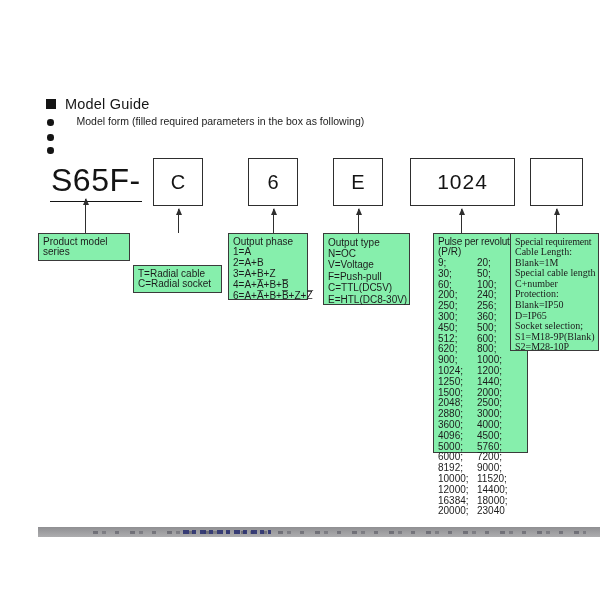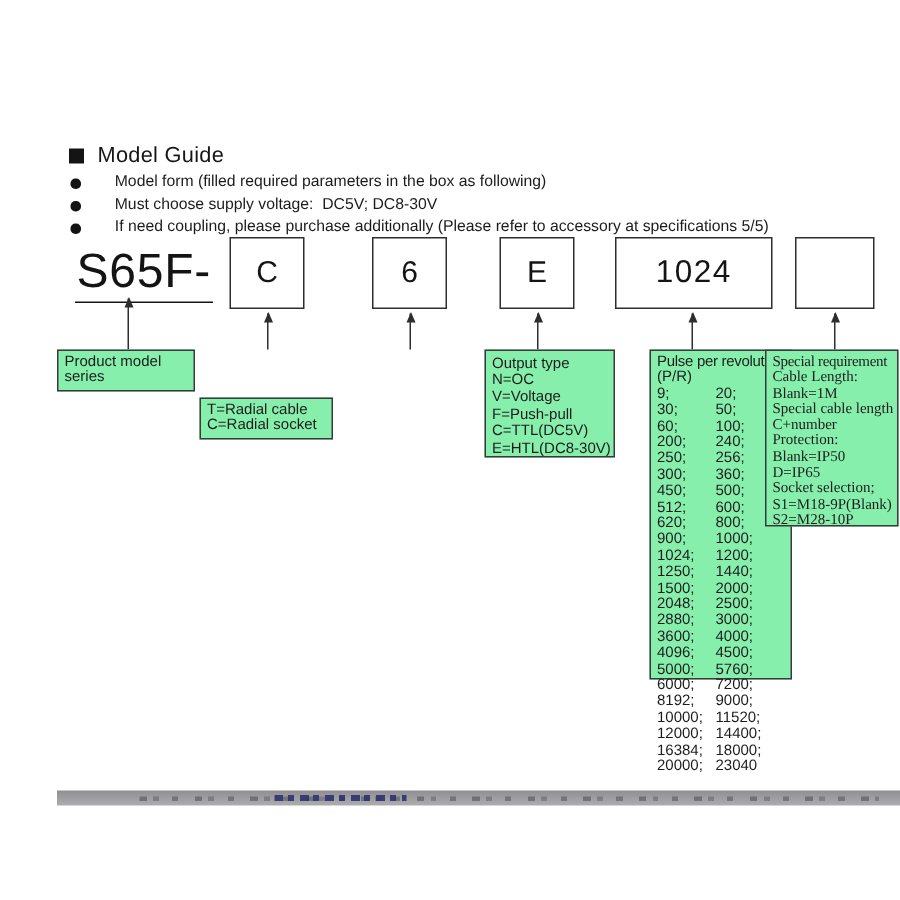--- a/index.html
+++ b/index.html
@@ -96,26 +96,24 @@
     </div>
     <div>
 
         <div class="bullet-row">
           <span class="dot"></span>
           <span class="btext">Model form (filled required parameters in the box as following)</span>
         </div>
 
         <div class="bullet-row">
           <span class="dot"></span>
-          <span class="btext">Must choose supply voltage:  DC5V; DC8-30V</span>
         </div>
 
         <div class="bullet-row">
           <span class="dot"></span>
-          <span class="btext">If need coupling, please purchase additionally (Please refer to accessory at specifications 5/5)</span>
         </div>
       </div>
   </div>
 
   <div class="series">
     <span class="series-text">S65F-</span>
   </div>
   <div class="mbox m1">C</div>
   <div class="mbox m2">6</div>
   <div class="mbox m3">E</div>
@@ -138,20 +136,31 @@
   </div>
 
   <div class="dbox d2">
     <div>
 
     <div class="ln">T=Radial cable</div>
         <div class="ln">C=Radial socket</div>
       </div>
   </div>
 
+  <div class="dbox d3">
+    <div class="ln">Output phase</div>
+    <div>
+
+    <div class="ln">1=A</div>
+        <div class="ln">2=A+B</div>
+        <div class="ln">3=A+B+Z</div>
+        <div class="ln">4=A+A̅+B+B̅</div>
+        <div class="ln">6=A+A̅+B+B̅+Z+Z̅</div>
+      </div>
+  </div>
 
   <div class="dbox d4">
     <div class="ln">Output type</div>
     <div>
 
     <div class="ln">N=OC</div>
         <div class="ln">V=Voltage</div>
         <div class="ln">F=Push-pull</div>
         <div class="ln">C=TTL(DC5V)</div>
         <div class="ln">E=HTL(DC8-30V)</div>

